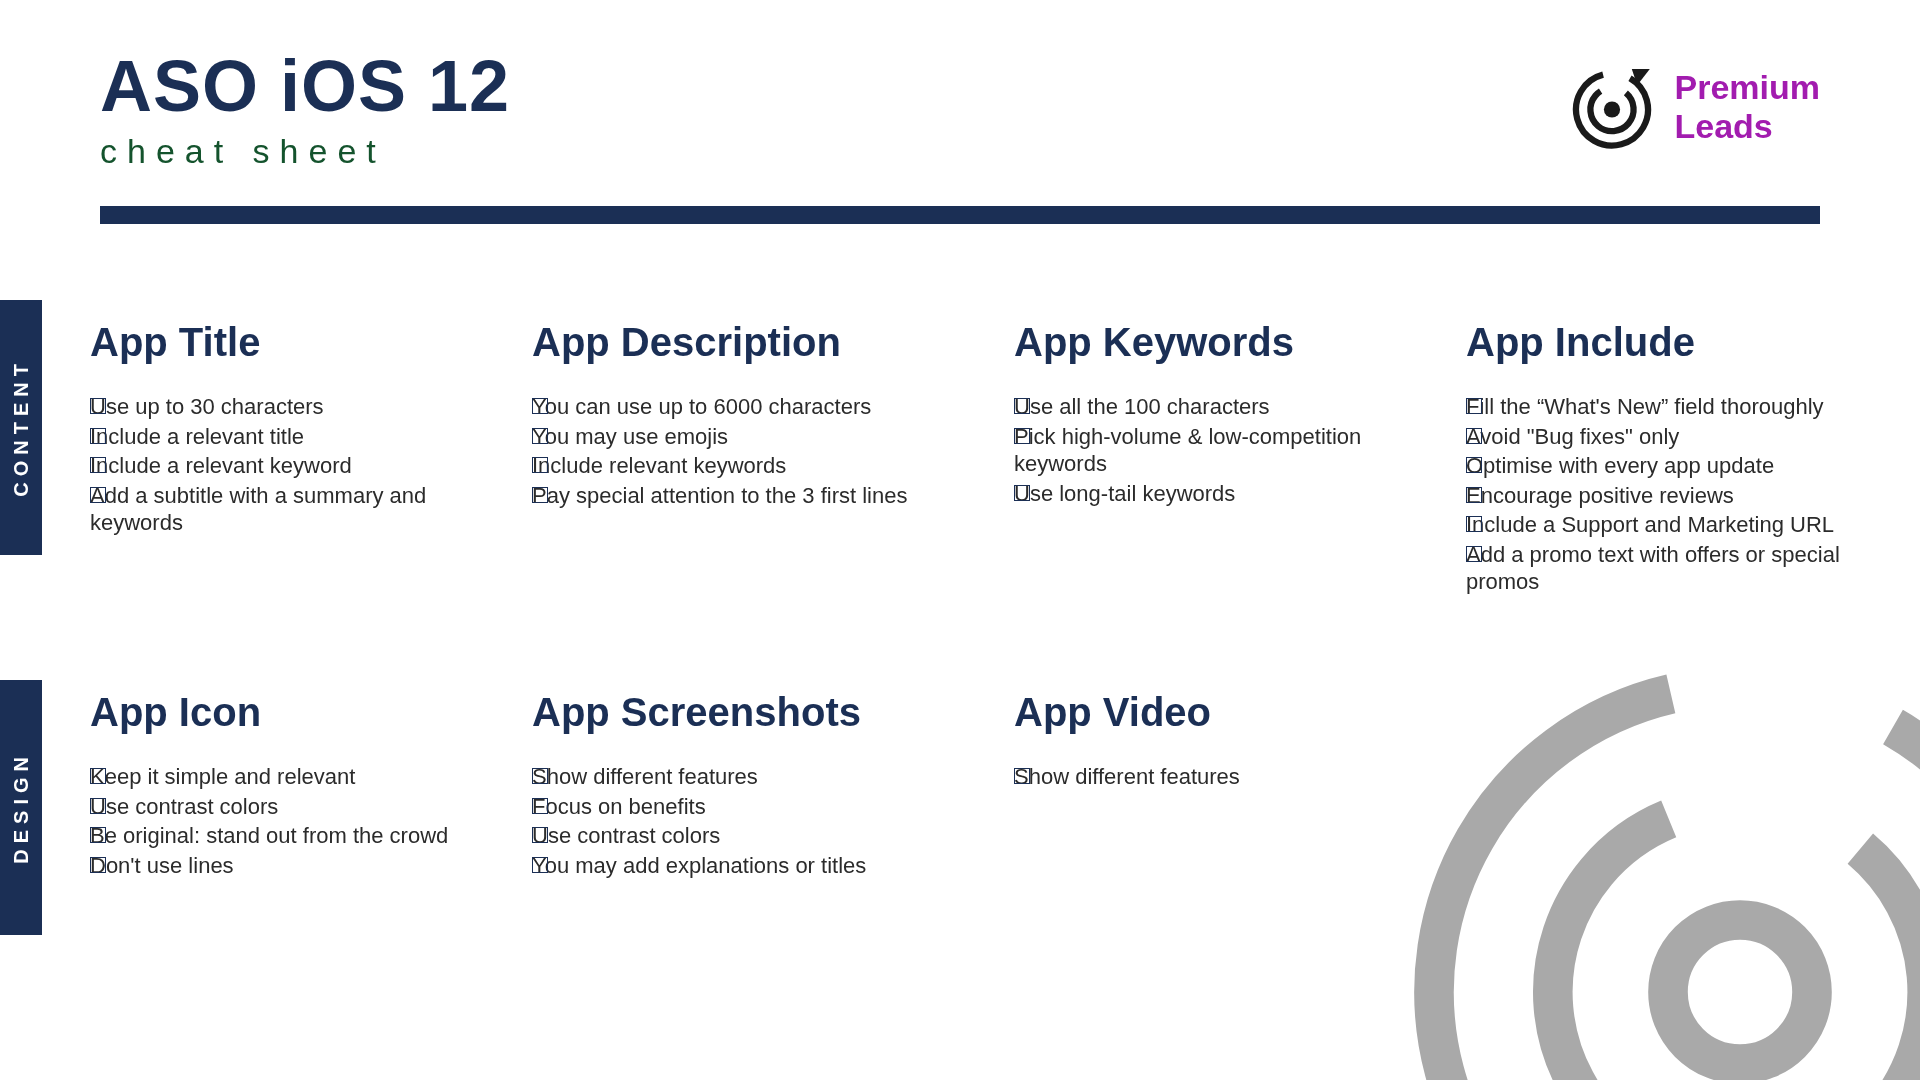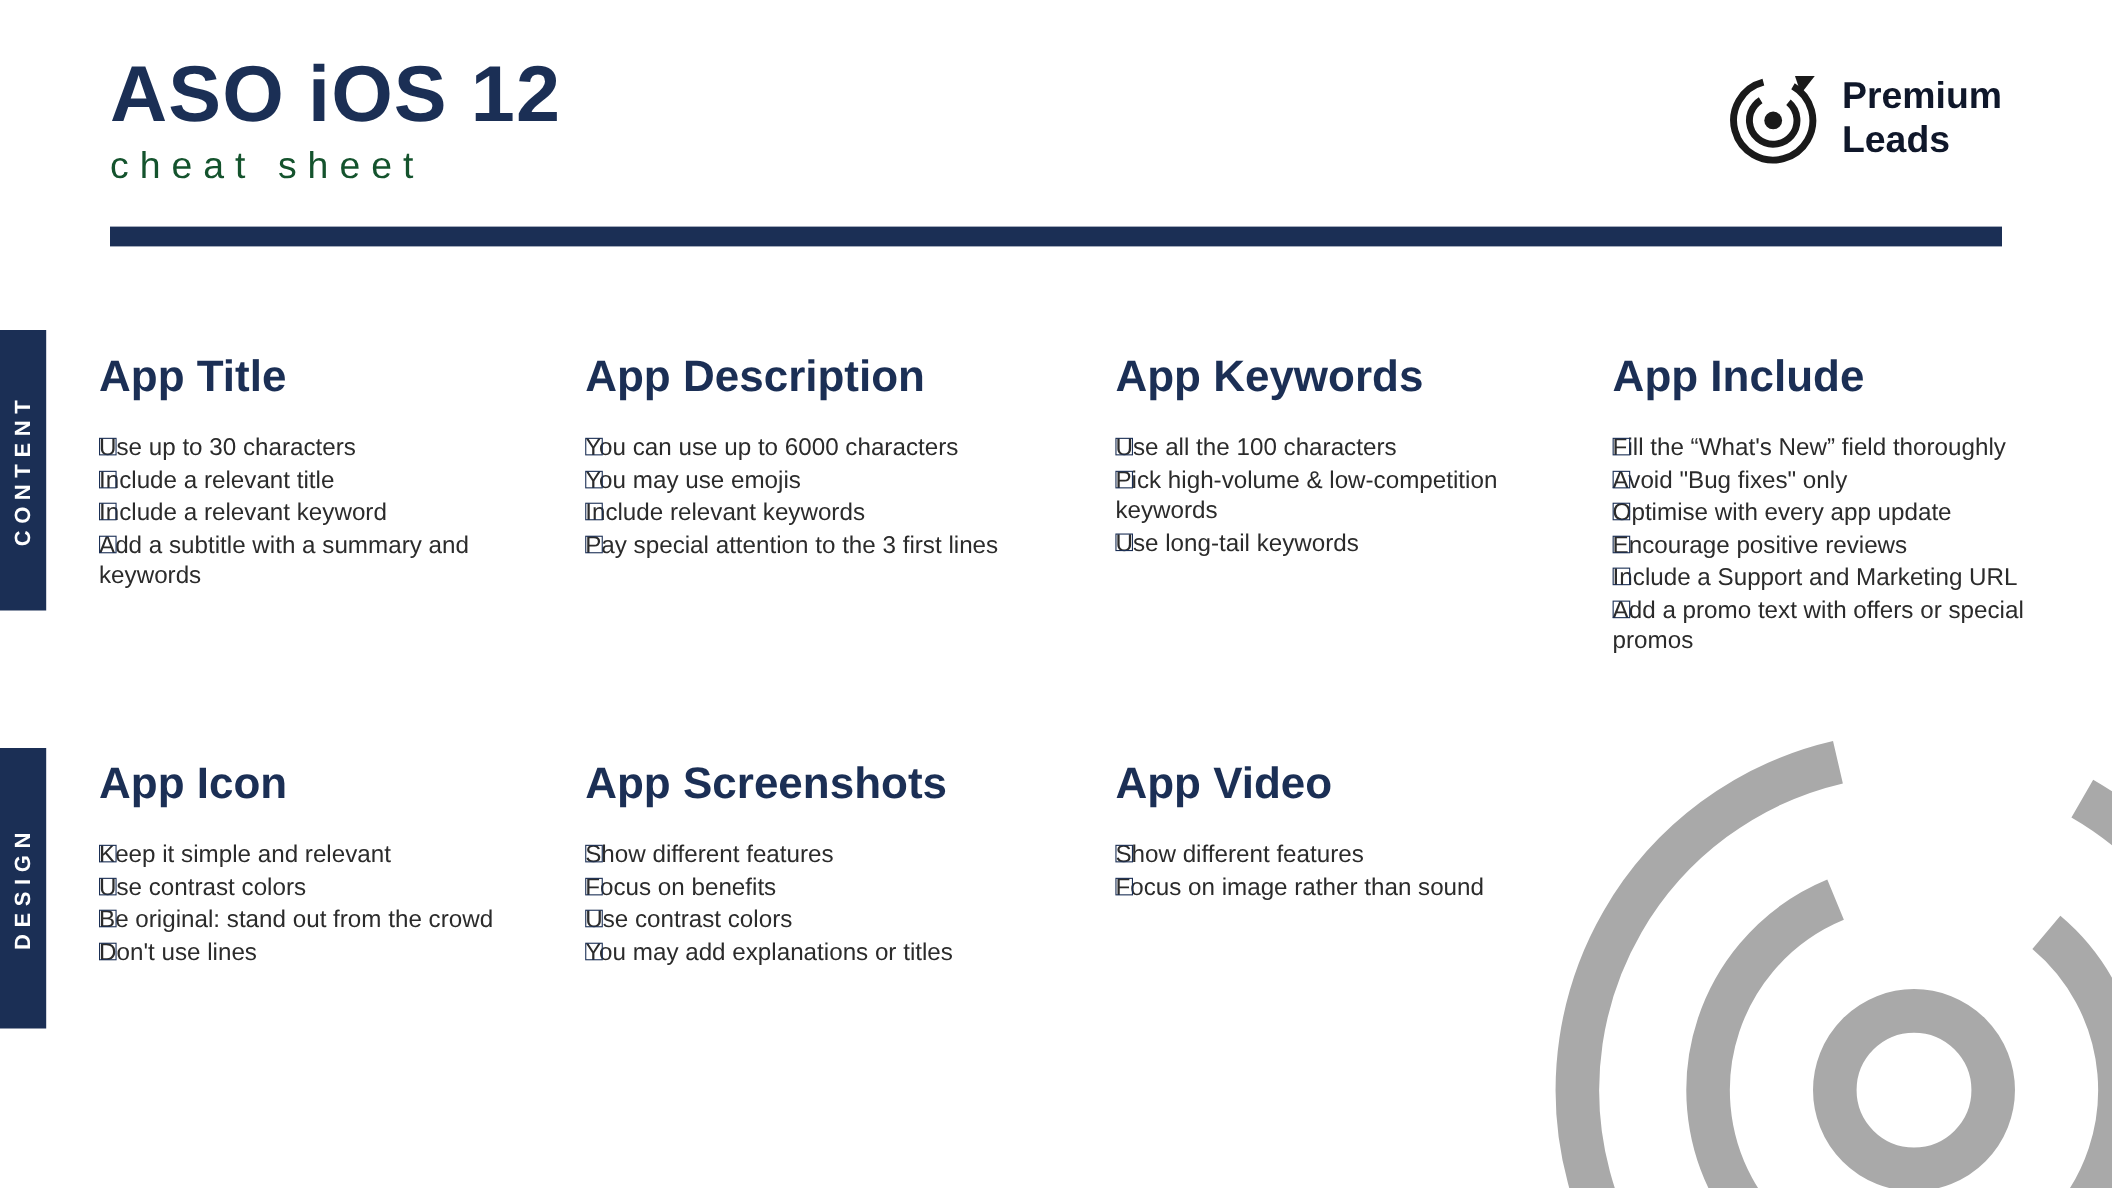--- a/index.html
+++ b/index.html
@@ -34,21 +34,21 @@
   }
   .logo {
     display: flex;
     align-items: center;
     gap: 18px;
     margin-top: 10px;
   }
   .logo-text {
     font-size: 34px;
     font-weight: 700;
-    color: #0f172a;
+    color: #a21caf;
     line-height: 1.15;
   }
   .divider {
     height: 18px;
     background: #1b2f55;
     margin: 35px 100px 0 100px;
   }
   .side-tab {
     position: absolute;
     left: 0;
@@ -199,21 +199,20 @@
       <li>Show different features</li>
       <li>Focus on benefits</li>
       <li>Use contrast colors</li>
       <li>You may add explanations or titles</li>
     </ul>
   </div>
   <div class="col">
     <div class="col-title">App Video</div>
     <ul class="checklist">
       <li>Show different features</li>
-      <li>Focus on image rather than sound</li>
     </ul>
   </div>
   <div class="col"></div>
 </div>
 
 <div class="bg-deco">
   <svg width="720" height="720" viewBox="0 0 200 200" fill="none" stroke="#a9a9a9" stroke-width="11">
     <circle cx="100" cy="110" r="85" stroke-dasharray="470 80" transform="rotate(-60 100 110)"></circle>
     <circle cx="100" cy="110" r="52" stroke-dasharray="270 80" transform="rotate(-50 100 110)"></circle>
     <circle cx="100" cy="110" r="20"></circle>

